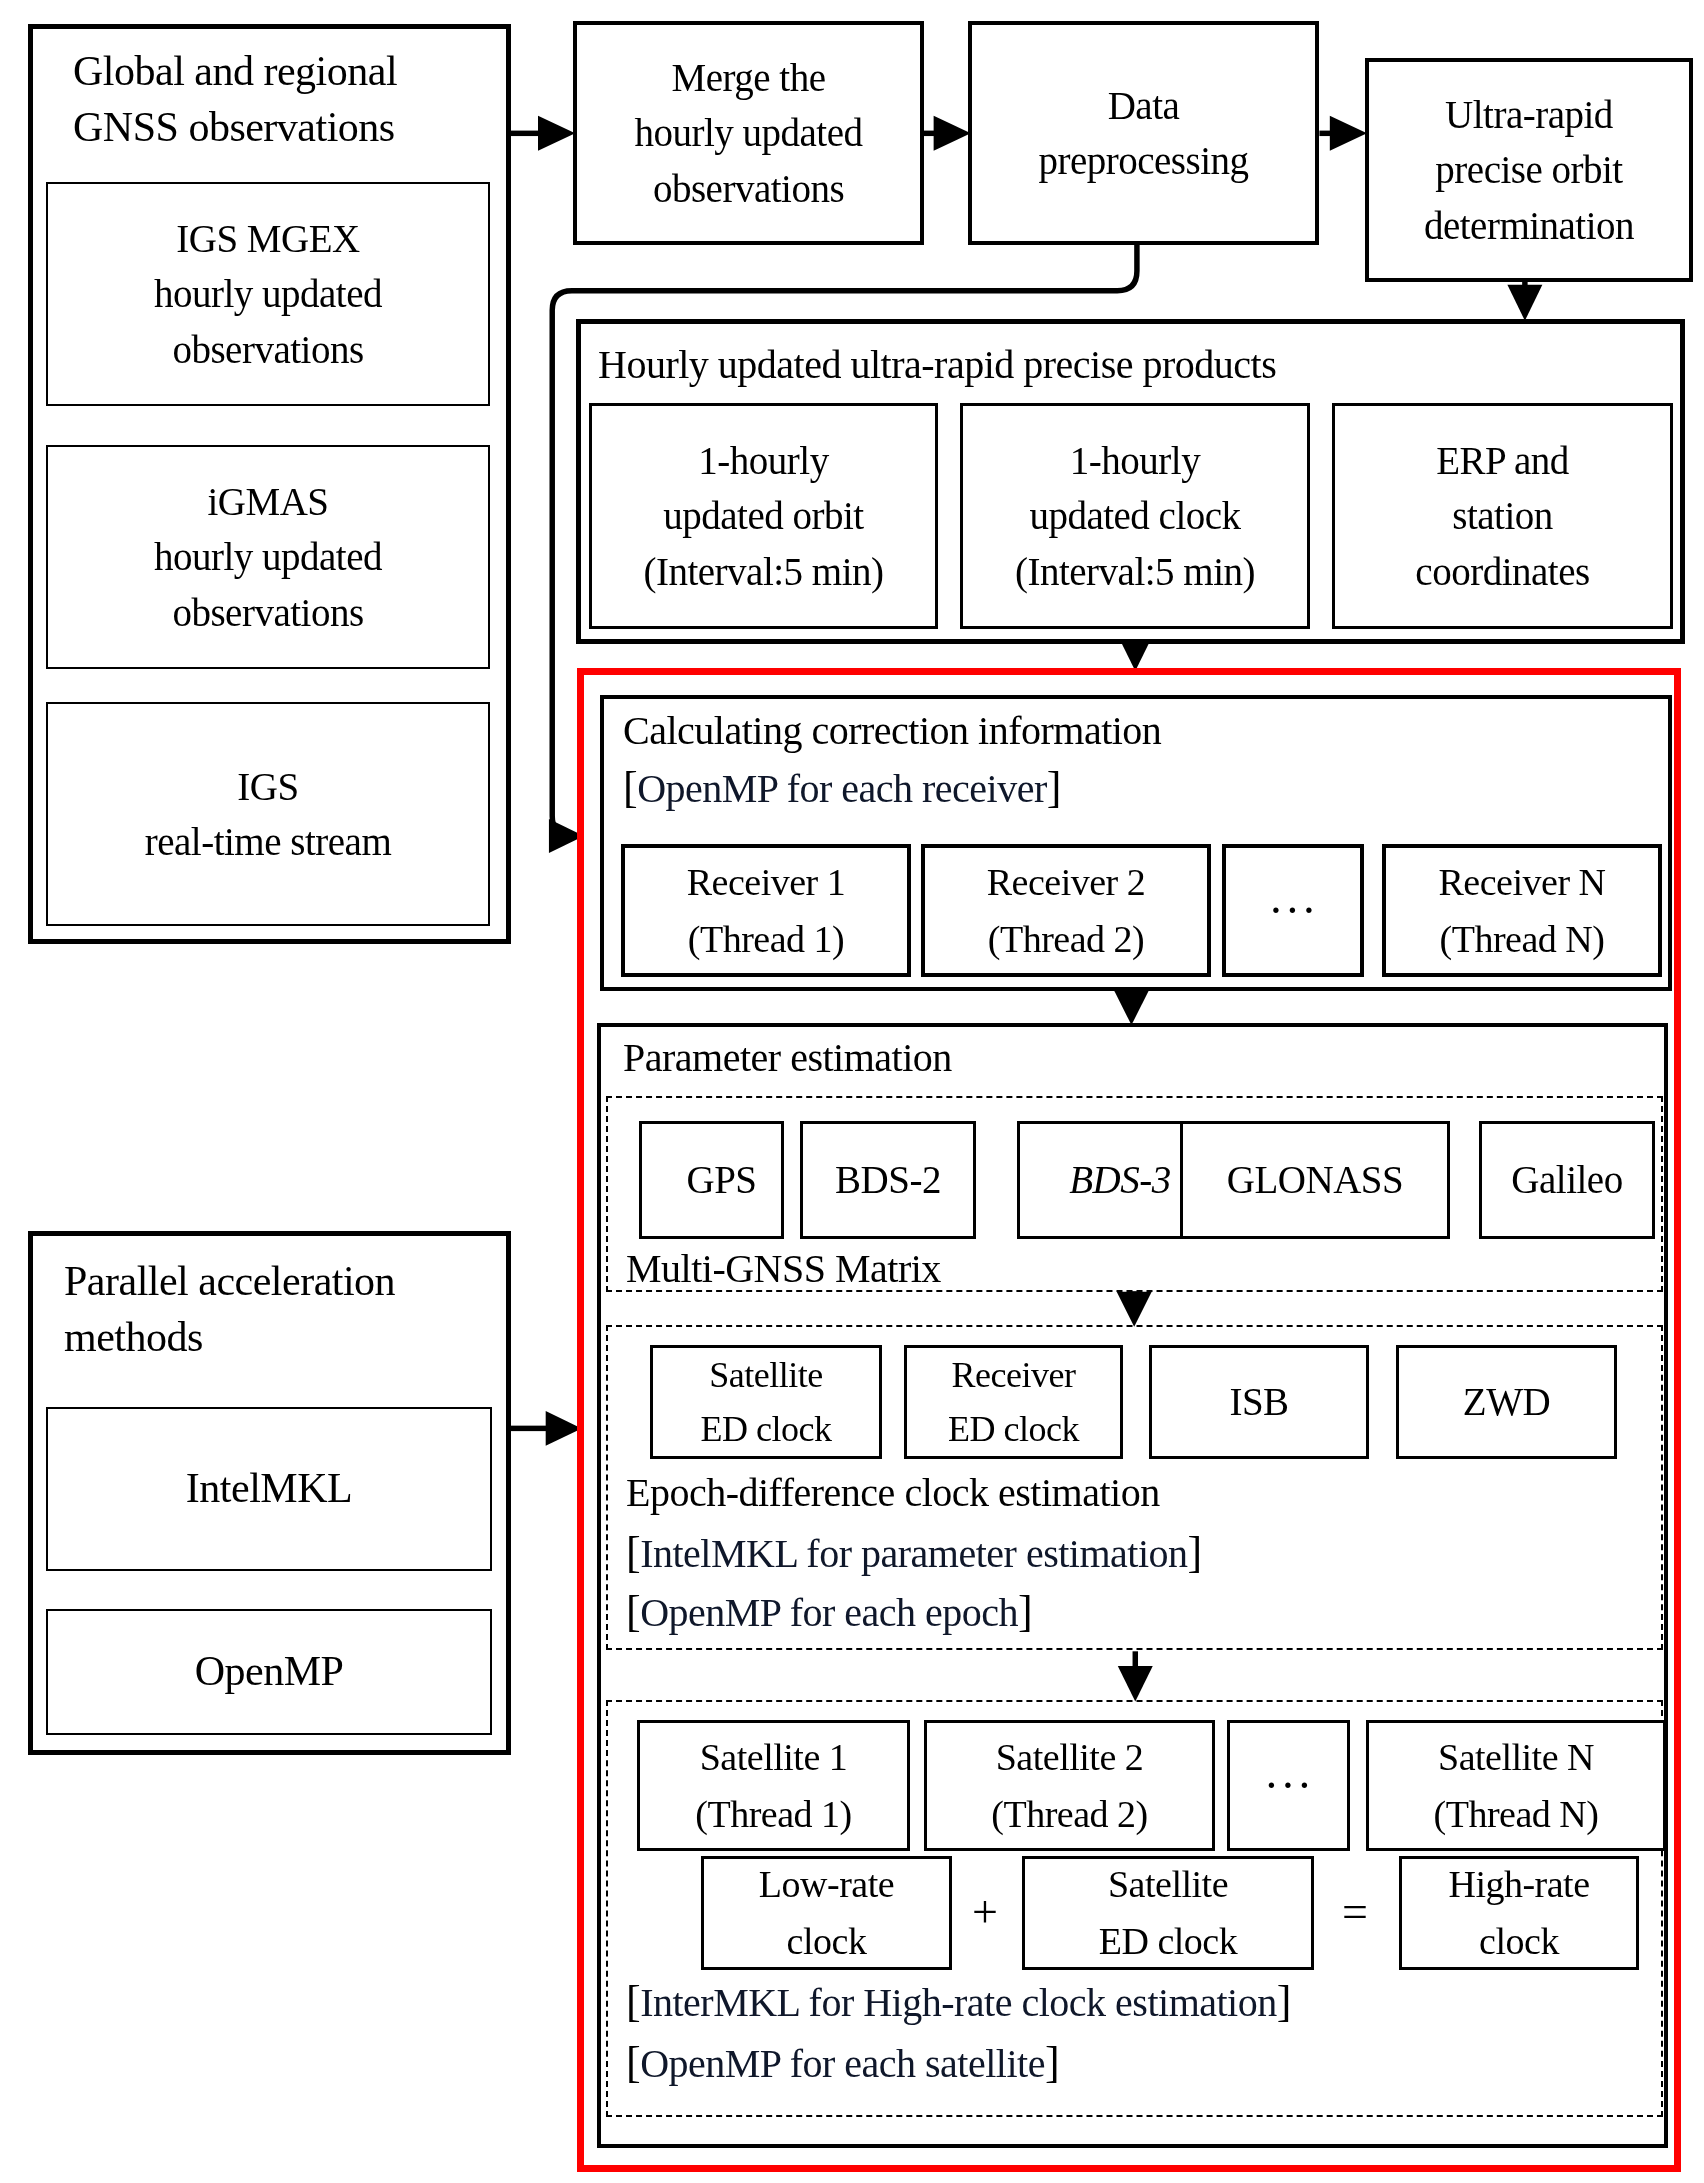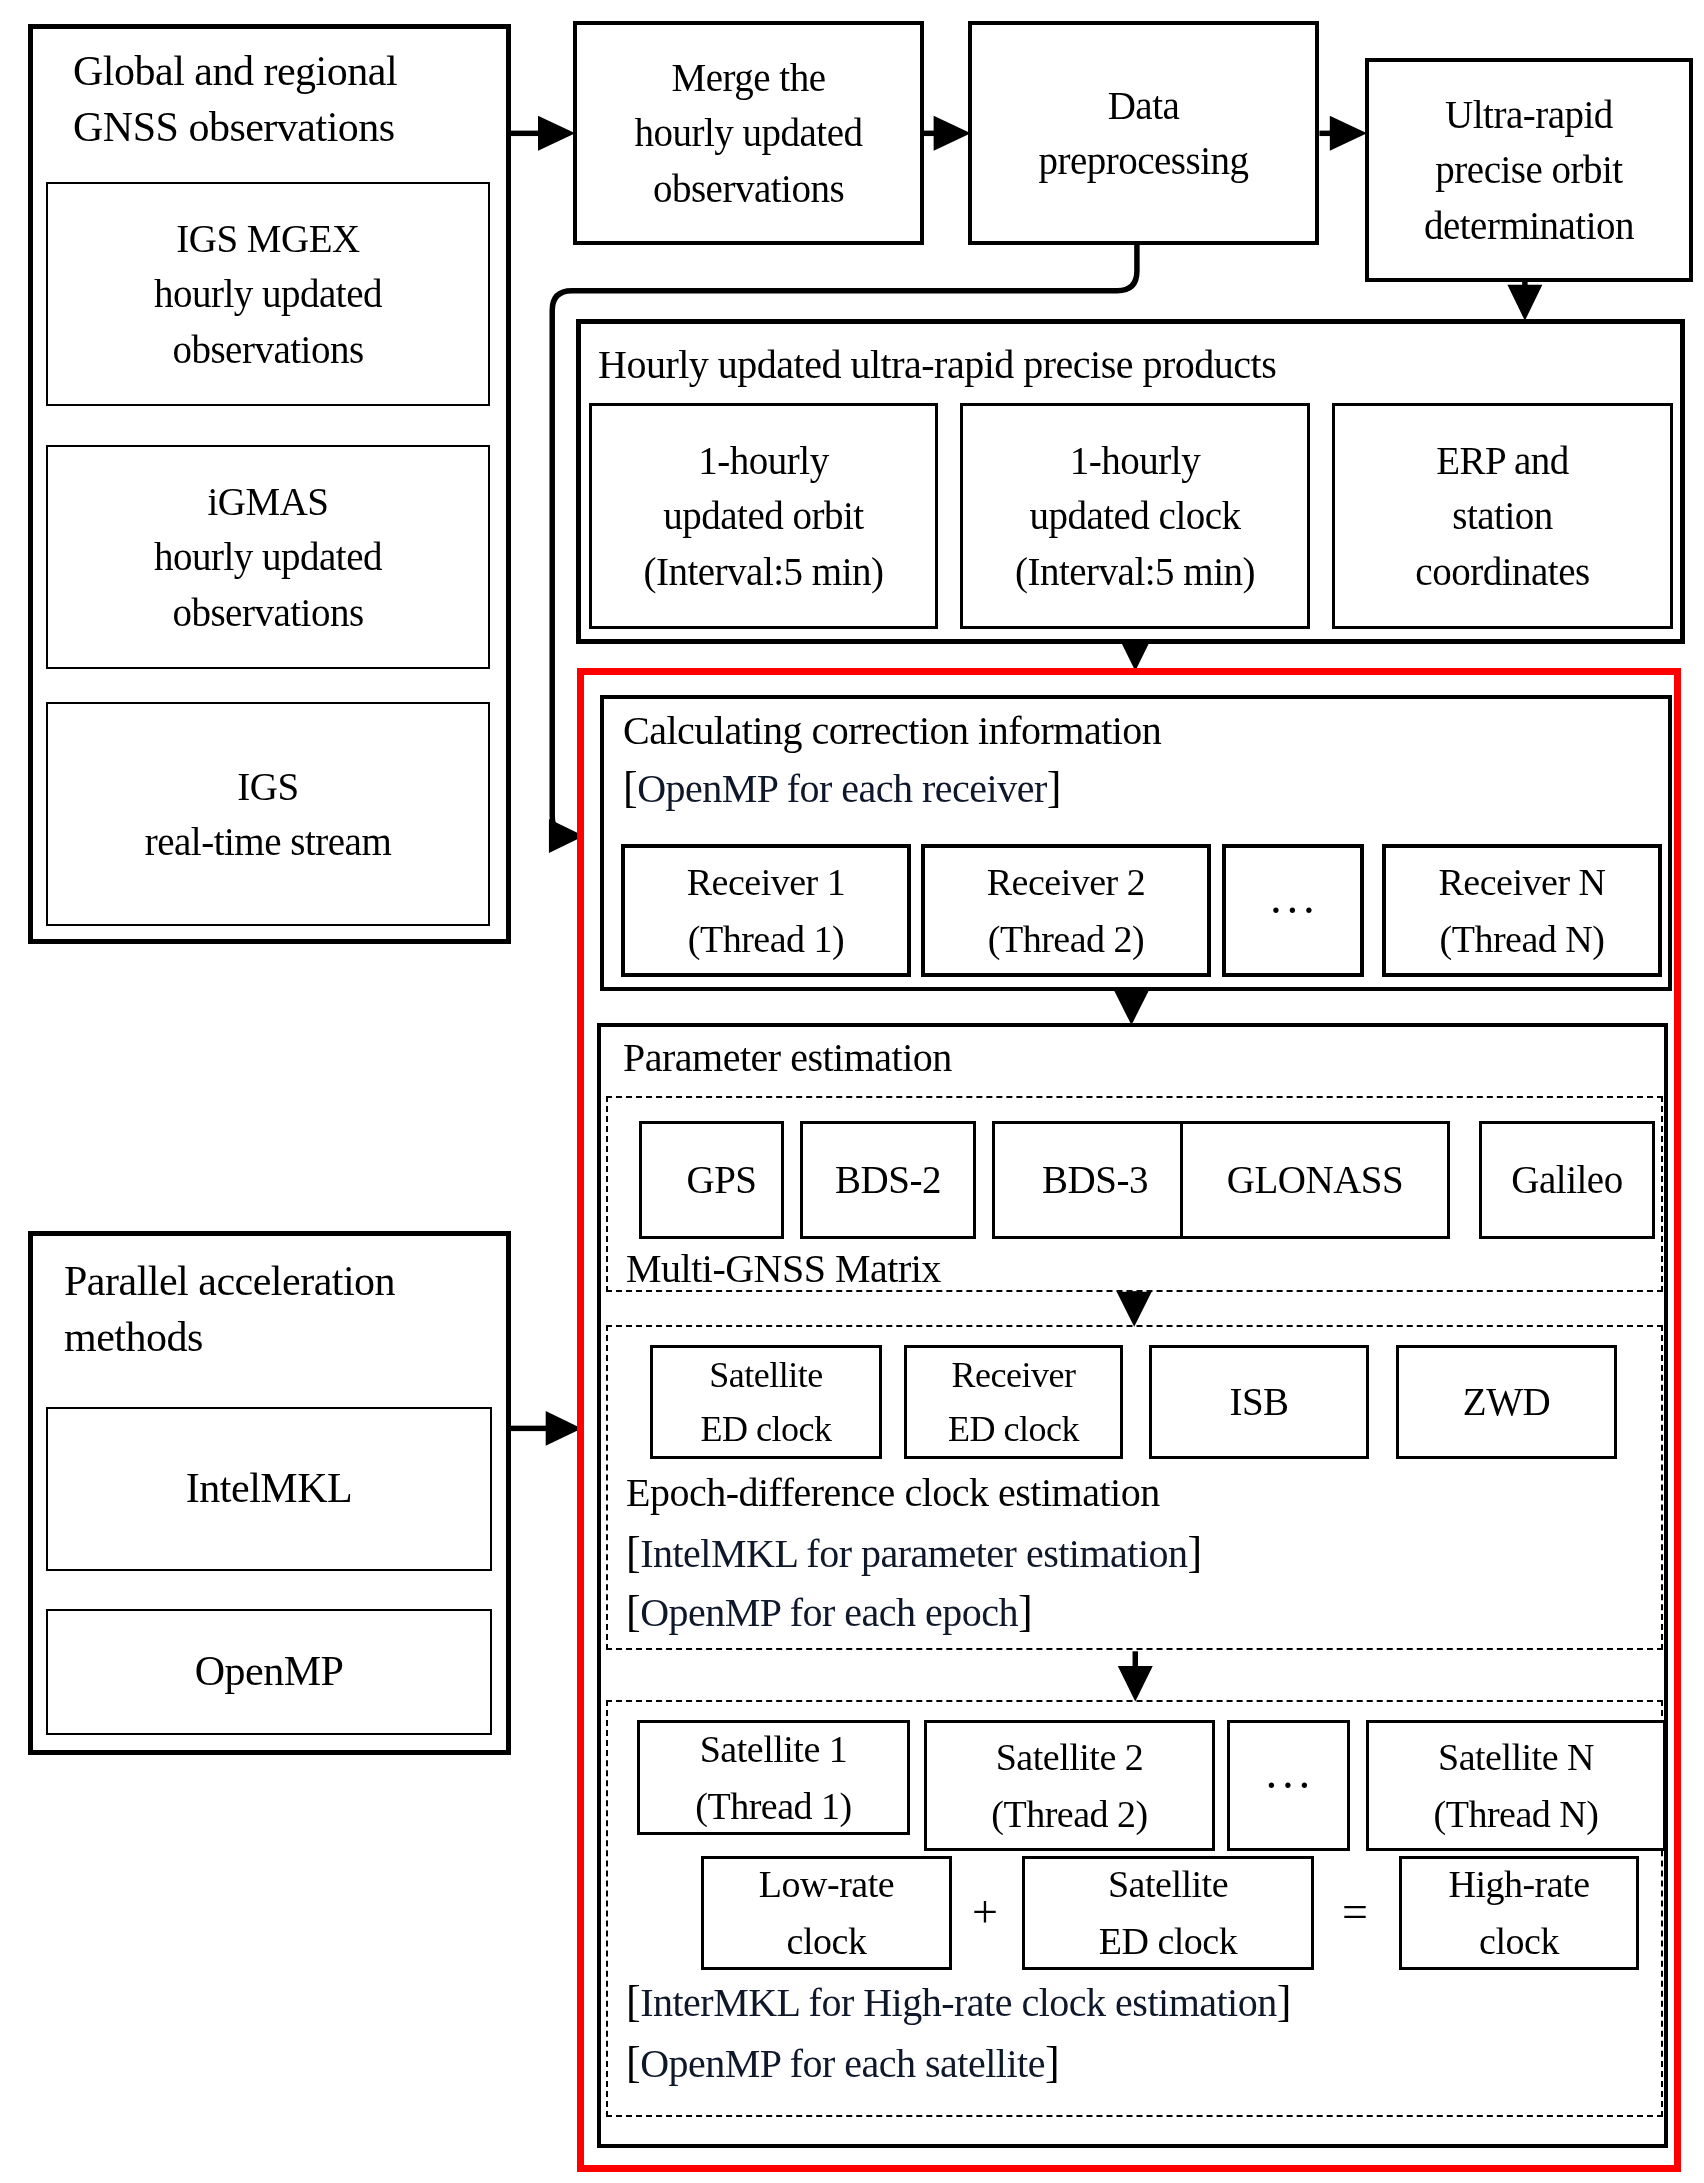--- a/index.html
+++ b/index.html
@@ -176,21 +176,21 @@
   <div class="abs" style="left:597px;top:1023px;width:1071px;height:1125px;border:4.4px solid #000;"></div>
   <div class="lbl t74" style="left:623px;top:1037px;">Parameter estimation</div>
 
   <div class="abs dashed" style="left:606px;top:1096px;width:1057px;height:196px;"></div>
   <div class="box" style="left:639px;top:1121px;width:145px;height:118px;padding-left:20px;">
     <span>GPS</span>
   </div>
   <div class="box" style="left:800px;top:1121px;width:176px;height:118px;">
     <span>BDS-2</span>
   </div>
-  <div class="box" style="left:992px;top:1121px;width:206px;height:118px;">
+  <div class="box" style="left:1017px;top:1121px;width:206px;height:118px;font-style:italic;">
     <span>BDS-3</span>
   </div>
   <div class="box" style="left:1180px;top:1121px;width:270px;height:118px;">
     <span>GLONASS</span>
   </div>
   <div class="box" style="left:1479px;top:1121px;width:176px;height:118px;">
     <span>Galileo</span>
   </div>
   <div class="lbl t74" style="left:626px;top:1248px;">Multi-GNSS Matrix</div>
 
@@ -211,21 +211,21 @@
   </div>
   <div class="lbl t74" style="left:626px;top:1472px;">Epoch-difference clock estimation</div>
   <div class="lbl t74" style="left:626px;top:1530px;">
     <span class="bk">[</span><span class="red">IntelMKL for parameter estimation</span><span class="bk">]</span>
   </div>
   <div class="lbl t74" style="left:626px;top:1589px;">
     <span class="bk">[</span><span class="red">OpenMP for each epoch</span><span class="bk">]</span>
   </div>
 
   <div class="abs dashed" style="left:606px;top:1700px;width:1057px;height:417px;"></div>
-  <div class="box t70" style="left:637px;top:1720px;width:273px;height:115px;line-height:1.5;">
+  <div class="box t70" style="left:637px;top:1720px;width:273px;height:131px;line-height:1.5;">
     <span>Satellite 1</span>
     <span>(Thread 1)</span>
   </div>
   <div class="box t70" style="left:924px;top:1720px;width:291px;height:131px;line-height:1.5;">
     <span>Satellite 2</span>
     <span>(Thread 2)</span>
   </div>
   <div class="box" style="left:1227px;top:1720px;width:123px;height:131px;">
     <span class="dots">···</span>
   </div>

